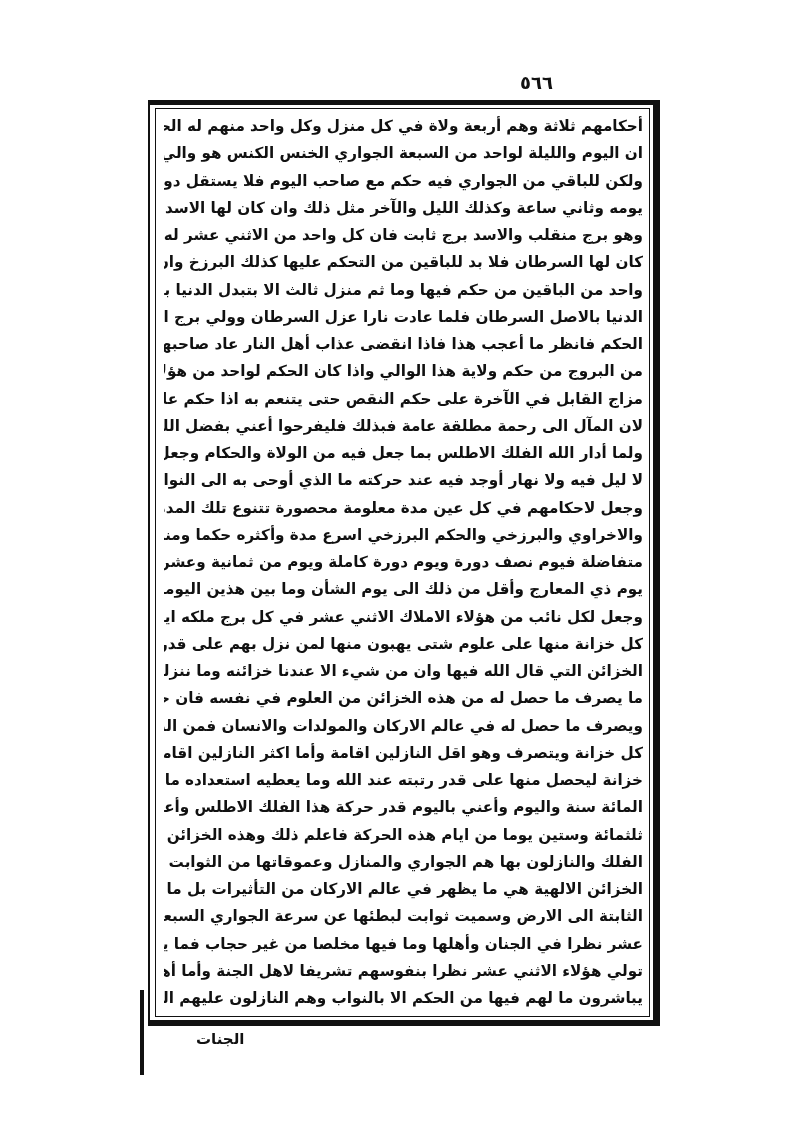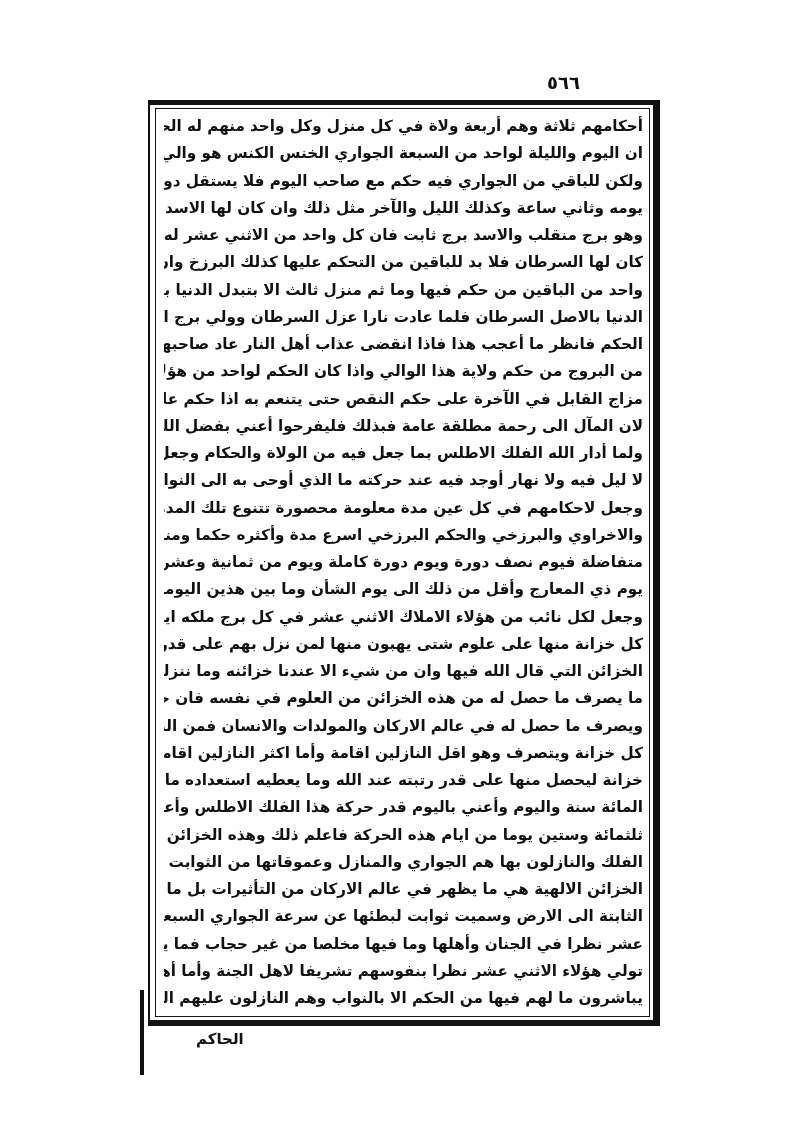--- a/index.html
+++ b/index.html
@@ -1,18 +1,18 @@
 <!DOCTYPE html>
 <html><head>
 <meta charset="utf-8">
 <style>
   html, body { margin: 0; padding: 0; background: #ffffff; }
   body { width: 800px; height: 1126px; position: relative; overflow: hidden; font-family: "DejaVu Sans", sans-serif; }
   .page-number {
-    position: absolute; left: 520px; top: 72px; width: 60px; text-align: right;
+    position: absolute; left: 520px; top: 72px; width: 60px; text-align: left;
     font-family: "DejaVu Sans", sans-serif; font-weight: bold; font-size: 18px; color: #111;
   }
   .frame-outer {
     position: absolute; left: 148px; top: 100px; width: 512px; height: 926px;
     border: 2px solid #111; border-top-width: 5px; border-right-width: 7px; border-bottom-width: 6px;
     box-sizing: border-box;
   }
   .frame-inner {
     position: absolute; left: 5px; top: 3px; right: 3px; bottom: 3px;
     border: 1.5px solid #111; box-sizing: border-box;
@@ -73,13 +73,13 @@
       <div class="text-line">الخزائن الالهية هي ما يظهر في عالم الاركان من التأثيرات بل ما يظهر من مقعر فلك الكواكب</div>
       <div class="text-line">الثابتة الى الارض وسميت ثوابت لبطئها عن سرعة الجواري السبعة وجعل لهؤلاء الاثني</div>
       <div class="text-line">عشر نظرا في الجنان وأهلها وما فيها مخلصا من غير حجاب فما يظهر في الجنان من حكم فهو عن</div>
       <div class="text-line">تولي هؤلاء الاثني عشر نظرا بنفوسهم تشريفا لاهل الجنة وأما أهل الدنيا وأهل النار فما</div>
       <div class="text-line">يباشرون ما لهم فيها من الحكم الا بالنواب وهم النازلون عليهم الذين ذكرناهم فكل ما يظهر في</div>
     </div>
   </div>
 </div>
 
 <div class="left-rule"></div>
-<div class="catchword">الحاكم</div>
+<div class="catchword">الجنات</div>
 
 </body></html>

